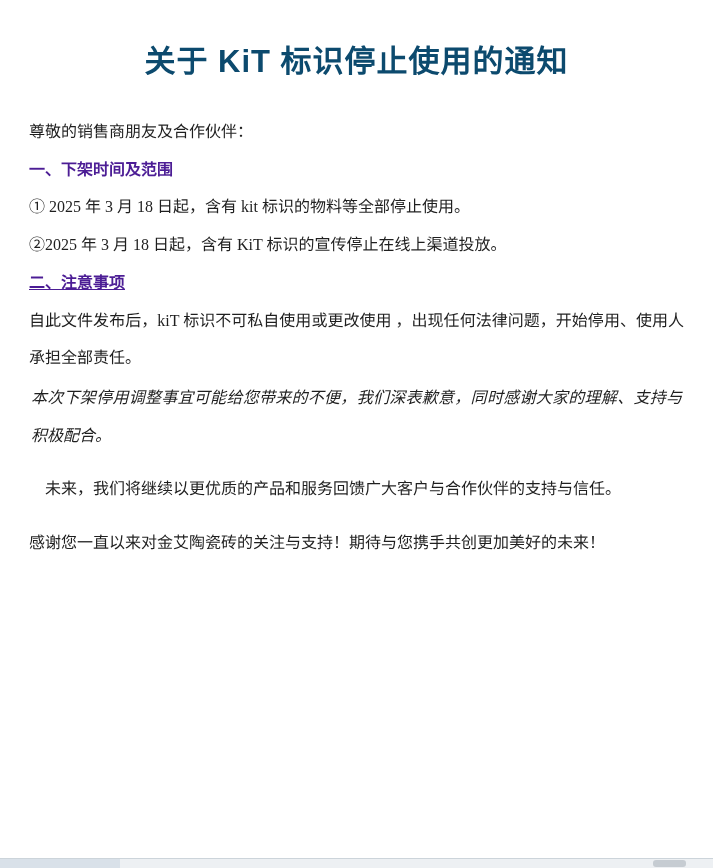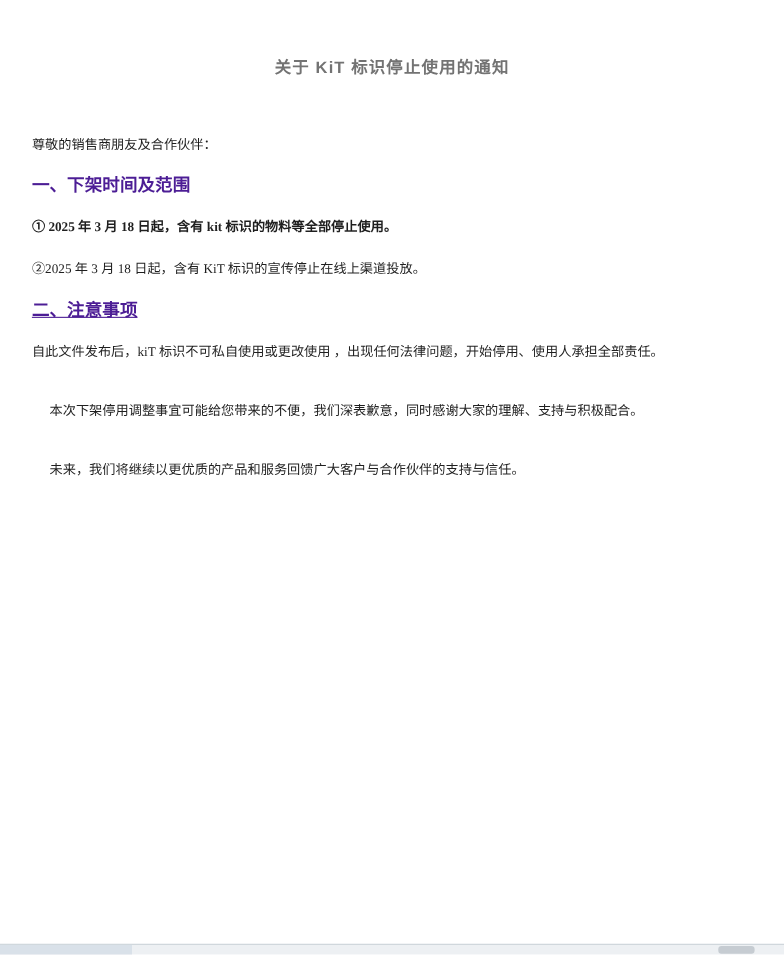--- a/index.html
+++ b/index.html
@@ -15,29 +15,29 @@
     overflow: hidden;
     font-family: "Liberation Serif", "DejaVu Serif", serif;
     color: #1f1f1f;
   }
   .content {
     padding: 0 29px;
   }
   .doc-title {
     font-family: "Liberation Sans", "DejaVu Sans", sans-serif;
     font-weight: bold;
-    font-size: 15px;
+    font-size: 31px;
     line-height: 30px;
     letter-spacing: 1px;
-    color: #737373;
+    color: #0c4a6e;
     text-align: center;
     margin: 47px 0 0 0;
   }
   .body-text {
-    font-size: 12px;
+    font-size: 16px;
     line-height: 37.7px;
     text-align: justify;
   }
   .greeting {
     margin-top: 36px;
   }
   .indent {
     text-indent: 2em;
   }
   .sec-heading {
@@ -92,32 +92,33 @@
 <div class="page">
   <div class="content">
 
     <h1 class="doc-title">关于 KiT 标识停止使用的通知</h1>
 
     <p class="body-text greeting" style="margin: 36px 0px 0px;">尊敬的销售商朋友及合作伙伴：</p>
 
 
     <p class="sec-heading" style="margin: 0px;">一、下架时间及范围</p>
 
-    <p class="body-text" style="margin: 0px; font-weight: bold;">① 2025 年 3 月 18 日起，含有 kit 标识的物料等全部停止使用。</p>
+    <p class="body-text" style="margin: 0px;">① 2025 年 3 月 18 日起，含有 kit 标识的物料等全部停止使用。</p>
 
     <p class="body-text" style="margin: 0px;">②2025 年 3 月 18 日起，含有 KiT 标识的宣传停止在线上渠道投放。</p>
 
     <p class="sec-heading" style="margin: 0px; text-decoration: underline;">二、注意事项</p>
 
     <p class="body-text" style="margin: 0px;">自此文件发布后，kiT 标识不可私自使用或更改使用 ，出现任何法律问题，开始停用、使用人承担全部责任。</p>
 
-    <p class="body-text" style="margin: 16px;">本次下架停用调整事宜可能给您带来的不便，我们深表歉意，同时感谢大家的理解、支持与积极配合。</p>
+    <p class="body-text" style="margin: 2px; font-style: italic;">本次下架停用调整事宜可能给您带来的不便，我们深表歉意，同时感谢大家的理解、支持与积极配合。</p>
 
     <p class="body-text" style="margin: 16px;">未来，我们将继续以更优质的产品和服务回馈广大客户与合作伙伴的支持与信任。</p>
 
+    <p class="body-text" style="margin: 0px;">感谢您一直以来对金艾陶瓷砖的关注与支持！期待与您携手共创更加美好的未来！</p>
 
 
   </div>
 
   <div class="h-scrollbar">
     <div class="left-segment"></div>
     <div class="thumb"></div>
   </div>
 </div>
 

